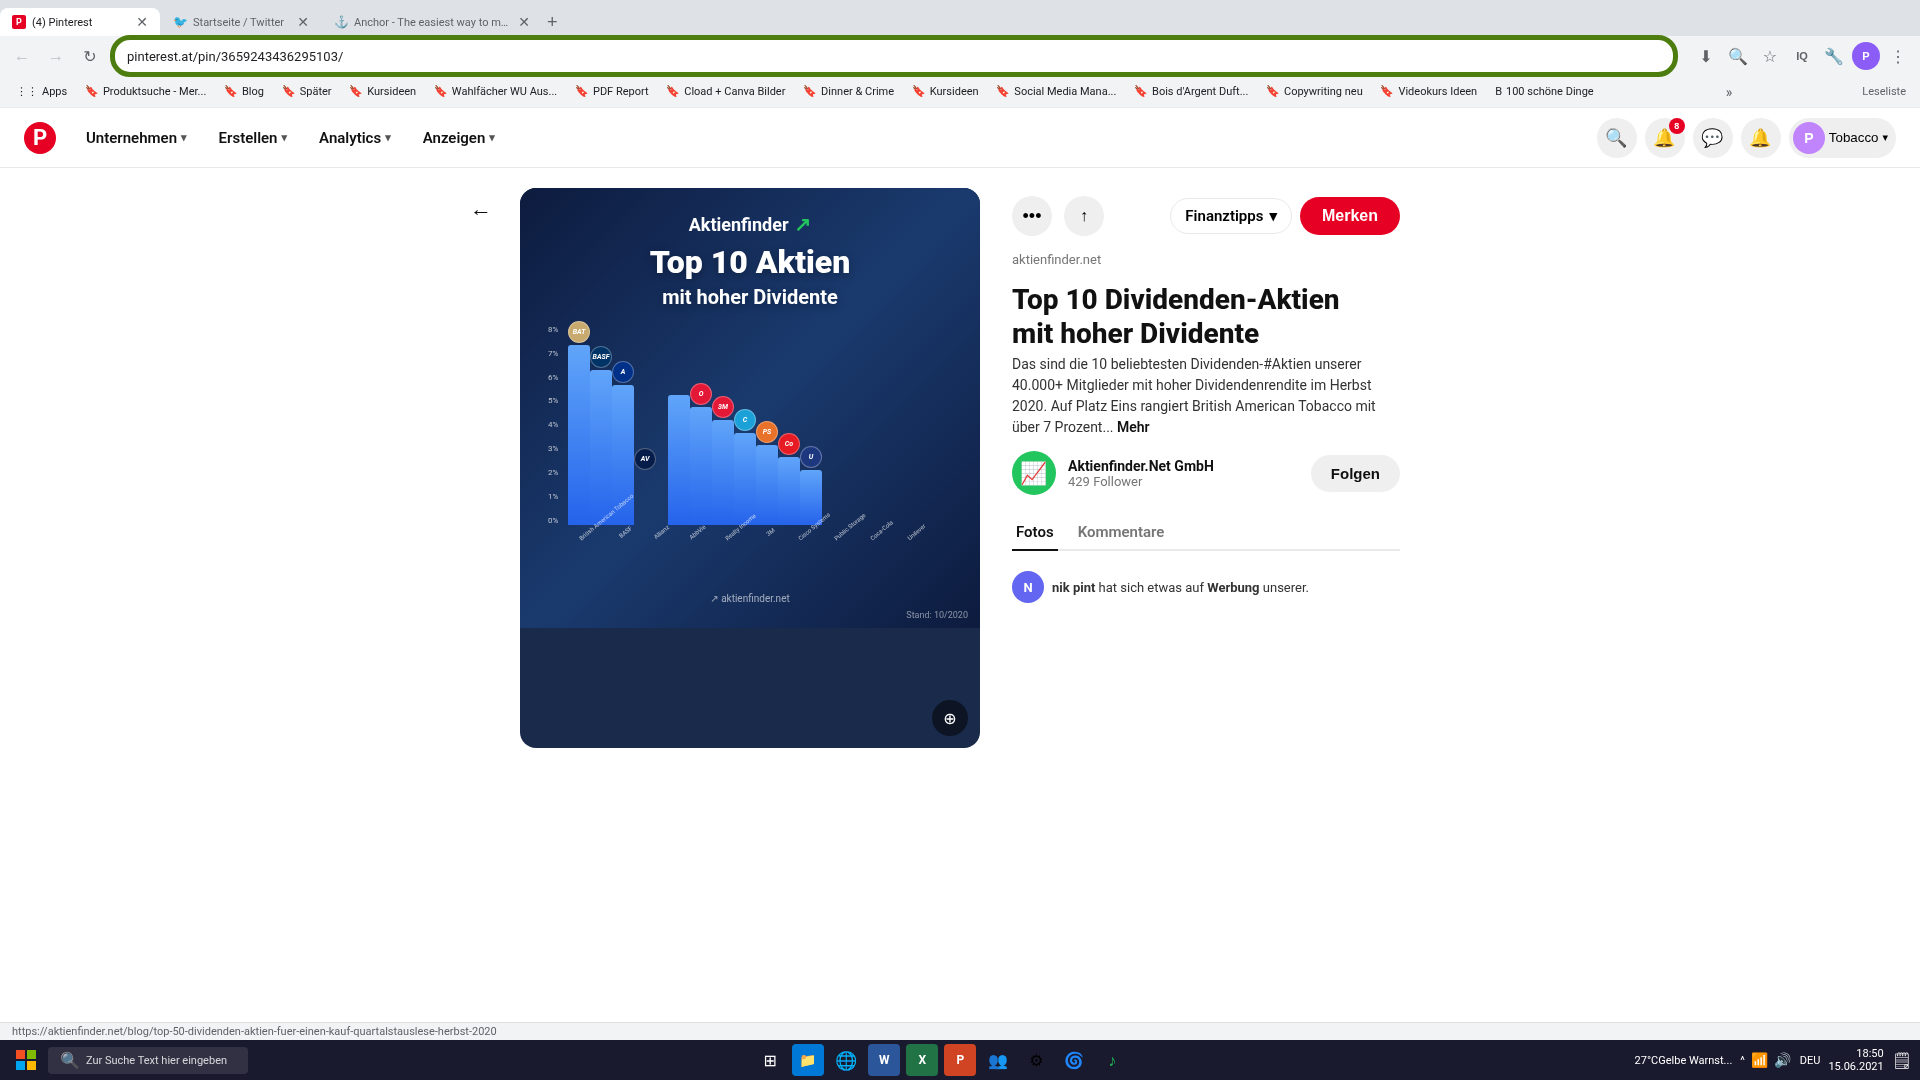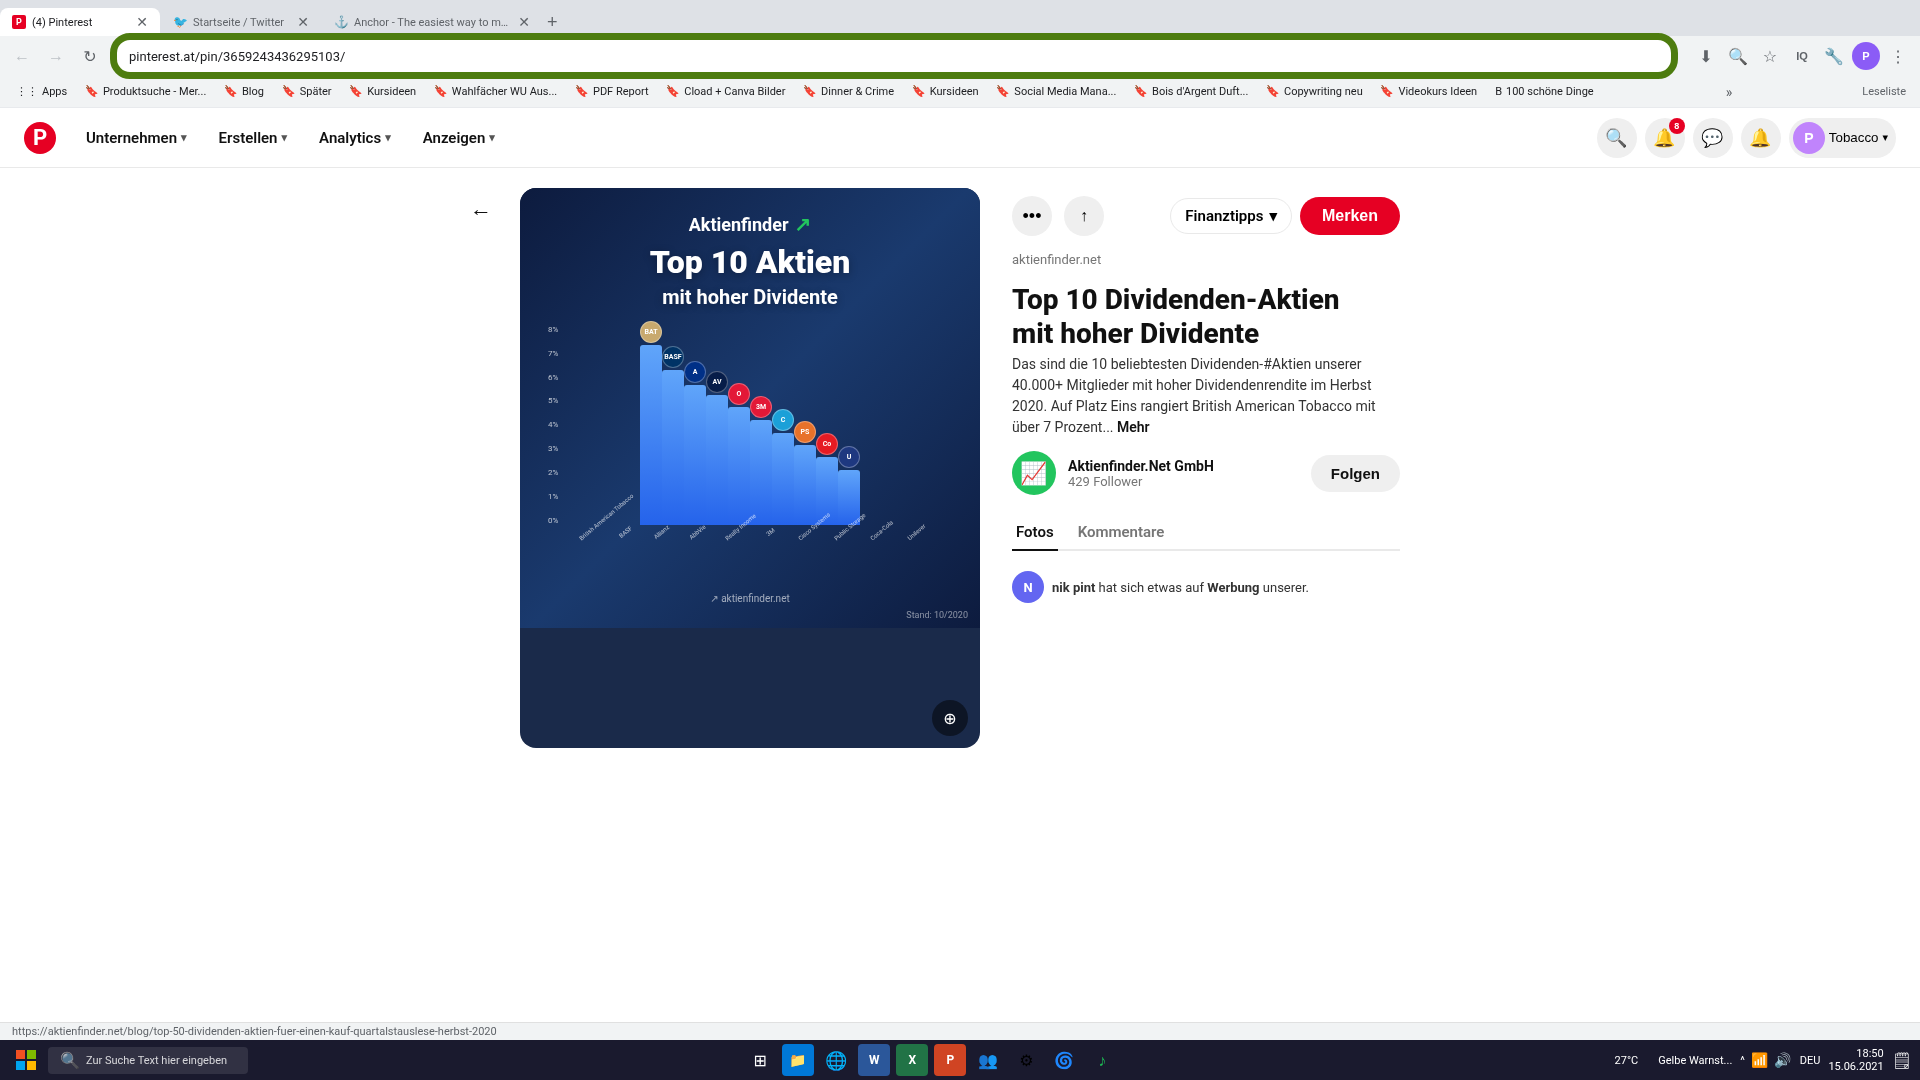--- a/index.html
+++ b/index.html
@@ -8,21 +8,21 @@
     .tab { display: flex; align-items: center; height: 28px; padding: 0 12px; background: #fff; border-radius: 8px 8px 0 0; font-size: 12px; color: #202124; max-width: 220px; min-width: 160px; margin-right: 1px; gap: 6px; }
     .tab.inactive { background: #dee1e6; color: #5f6368; }
     .tab-favicon { width: 14px; height: 14px; border-radius: 2px; flex-shrink: 0; }
     .tab-title { overflow: hidden; text-overflow: ellipsis; white-space: nowrap; font-size: 11px; }
     .tab-close { margin-left: auto; color: #5f6368; font-size: 14px; cursor: pointer; }
     .tab-new { margin-left: 4px; font-size: 18px; color: #5f6368; cursor: pointer; background: none; border: none; }
 
     .address-bar-row { display: flex; align-items: center; background: #f1f3f4; padding: 4px 8px; gap: 6px; height: 40px; }
     .nav-btn { background: none; border: none; color: #5f6368; font-size: 16px; cursor: pointer; width: 28px; height: 28px; display: flex; align-items: center; justify-content: center; border-radius: 50%; }
     .nav-btn.disabled { color: #bdc1c6; cursor: default; }
-    .address-bar { flex: 1; background: #fff; border: 7px solid #4d7c0f; border-radius: 20px; padding: 16px 12px; font-size: 13px; color: #202124; display: flex; align-items: center; height: 28px; }
+    .address-bar { flex: 1; background: #fff; border: 5px solid #4d7c0f; border-radius: 20px; padding: 16px 12px; font-size: 13px; color: #202124; display: flex; align-items: center; height: 28px; }
     .address-text { flex: 1; font-size: 13px; color: #202124; }
     .browser-actions { display: flex; gap: 4px; align-items: center; margin-left: 8px; }
     .browser-action-btn { background: none; border: none; color: #5f6368; font-size: 16px; cursor: pointer; width: 28px; height: 28px; display: flex; align-items: center; justify-content: center; border-radius: 50%; }
 
     
     .bookmarks-bar { display: flex; align-items: center; padding: 2px 8px; background: #f1f3f4; border-bottom: 1px solid #e8eaed; height: 32px; gap: 2px; overflow: hidden; }
     .bookmark-item { display: flex; align-items: center; padding: 3px 8px; border-radius: 4px; font-size: 11px; color: #202124; cursor: pointer; white-space: nowrap; gap: 4px; }
     .bookmarks-more { margin-left: auto; font-size: 14px; color: #5f6368; cursor: pointer; padding: 2px 6px; }
 
     
@@ -90,21 +90,21 @@
     .taskbar { position: fixed; bottom: 0; left: 0; right: 0; height: 40px; background: #1a1a2e; display: flex; align-items: center; padding: 0 8px; gap: 4px; z-index: 100; }
     .taskbar-start { width: 36px; height: 36px; display: flex; align-items: center; justify-content: center; cursor: pointer; }
     .taskbar-search { display: flex; align-items: center; background: rgba(255,255,255,0.1); border-radius: 4px; padding: 4px 12px; gap: 6px; min-width: 200px; cursor: pointer; }
     .taskbar-search-text { font-size: 11px; color: rgba(255,255,255,0.8); }
     .taskbar-icons { display: flex; align-items: center; gap: 6px; flex: 1; justify-content: center; }
     .taskbar-icon { width: 32px; height: 32px; display: flex; align-items: center; justify-content: center; border-radius: 4px; cursor: pointer; }
     .taskbar-right { display: flex; align-items: center; gap: 8px; margin-left: auto; }
     .taskbar-time { text-align: right; }
     .taskbar-time-text { font-size: 11px; color: white; }
     .taskbar-date-text { font-size: 11px; color: white; }
-    .taskbar-weather { display: flex; align-items: center; gap: 20px; font-size: 11px; color: white; }
+    .taskbar-weather { display: flex; align-items: center; gap: 0; font-size: 11px; color: white; }
   </style>
 </head>
 <body>
 
 <div>
 
   <div class="tab-bar">
     <div class="tab">
       <span class="tab-favicon" style="background:#e60023;color:white;display:flex;align-items:center;justify-content:center;font-size:9px;font-weight:bold;border-radius:2px;">P</span>
       <span class="tab-title">(4) Pinterest</span>
@@ -276,34 +276,34 @@
             <span>7%</span>
             <span>6%</span>
             <span>5%</span>
             <span>4%</span>
             <span>3%</span>
             <span>2%</span>
             <span>1%</span>
             <span>0%</span>
           </div>
 
-          <div style="display:flex; align-items:flex-end; justify-content:center; height:200px; padding:0 24px;" id="bars-container">
+          <div style="display:flex; align-items:flex-end; justify-content:flex-start; height:200px; padding:0 24px;font-style:italic;" id="bars-container">
           <div style="display: flex; flex-direction: column; align-items: center; position: relative;">
                 <div style="width: 22px; height: 22px; border-radius: 50%; background: rgb(200, 169, 110); display: flex; align-items: center; justify-content: center; color: white; font-size: 7px; font-weight: bold; margin-bottom: 2px; border: 1px solid rgba(255, 255, 255, 0.3);">BAT</div>
                 <div style="width: 22px; height: 180px; background: linear-gradient(to top, rgb(37, 99, 235), rgb(96, 165, 250)); border-radius: 3px 3px 0px 0px;"></div>
               </div>
               <div style="display: flex; flex-direction: column; align-items: center; position: relative;">
                 <div style="width: 22px; height: 22px; border-radius: 50%; background: rgb(0, 51, 102); display: flex; align-items: center; justify-content: center; color: white; font-size: 7px; font-weight: bold; margin-bottom: 2px; border: 1px solid rgba(255, 255, 255, 0.3);">BASF</div>
                 <div style="width: 22px; height: 155px; background: linear-gradient(to top, rgb(37, 99, 235), rgb(96, 165, 250)); border-radius: 3px 3px 0px 0px;"></div>
               </div>
               <div style="display: flex; flex-direction: column; align-items: center; position: relative;">
                 <div style="width: 22px; height: 22px; border-radius: 50%; background: rgb(0, 48, 135); display: flex; align-items: center; justify-content: center; color: white; font-size: 7px; font-weight: bold; margin-bottom: 2px; border: 1px solid rgba(255, 255, 255, 0.3);">A</div>
                 <div style="width: 22px; height: 140px; background: linear-gradient(to top, rgb(37, 99, 235), rgb(96, 165, 250)); border-radius: 3px 3px 0px 0px;"></div>
               </div>
-              <div style="display: flex; flex-direction: column; align-items: center; position: relative;">
+              <div style="display: flex; align-items: center; position: relative; gap: 12px;">
                 <div style="width: 22px; height: 22px; border-radius: 50%; background: rgb(7, 29, 73); display: flex; align-items: center; justify-content: center; color: white; font-size: 7px; font-weight: bold; margin-bottom: 2px; border: 1px solid rgba(255, 255, 255, 0.3);">AV</div>
                 <div style="width: 22px; height: 130px; background: linear-gradient(to top, rgb(37, 99, 235), rgb(96, 165, 250)); border-radius: 3px 3px 0px 0px;"></div>
               </div>
               <div style="display: flex; flex-direction: column; align-items: center; position: relative;">
                 <div style="width: 22px; height: 22px; border-radius: 50%; background: rgb(227, 24, 55); display: flex; align-items: center; justify-content: center; color: white; font-size: 7px; font-weight: bold; margin-bottom: 2px; border: 1px solid rgba(255, 255, 255, 0.3);">O</div>
                 <div style="width: 22px; height: 118px; background: linear-gradient(to top, rgb(37, 99, 235), rgb(96, 165, 250)); border-radius: 3px 3px 0px 0px;"></div>
               </div>
               <div style="display: flex; flex-direction: column; align-items: center; position: relative;">
                 <div style="width: 22px; height: 22px; border-radius: 50%; background: rgb(227, 24, 55); display: flex; align-items: center; justify-content: center; color: white; font-size: 7px; font-weight: bold; margin-bottom: 2px; border: 1px solid rgba(255, 255, 255, 0.3);">3M</div>
                 <div style="width: 22px; height: 105px; background: linear-gradient(to top, rgb(37, 99, 235), rgb(96, 165, 250)); border-radius: 3px 3px 0px 0px;"></div>

